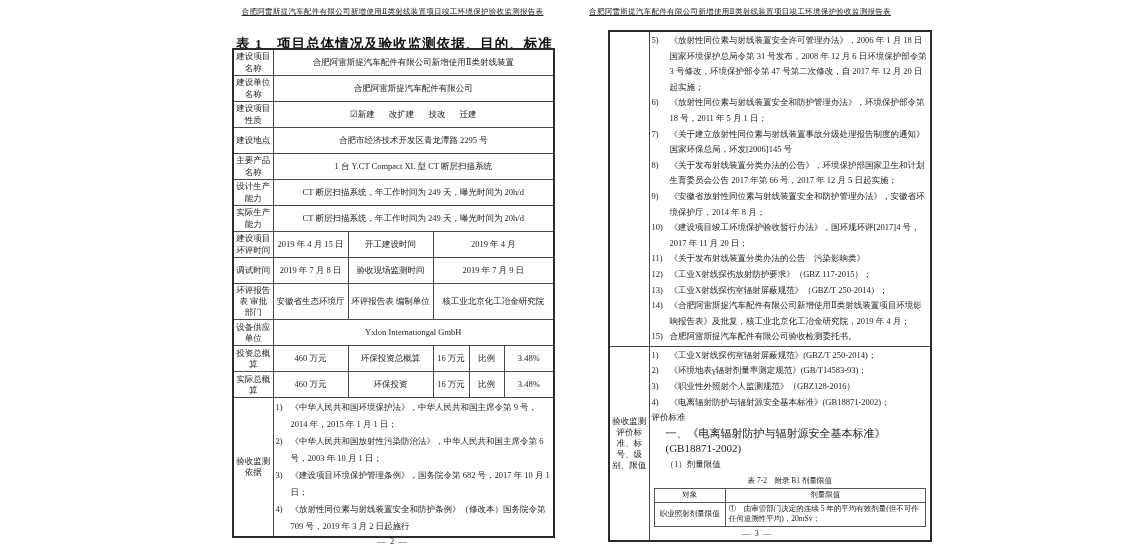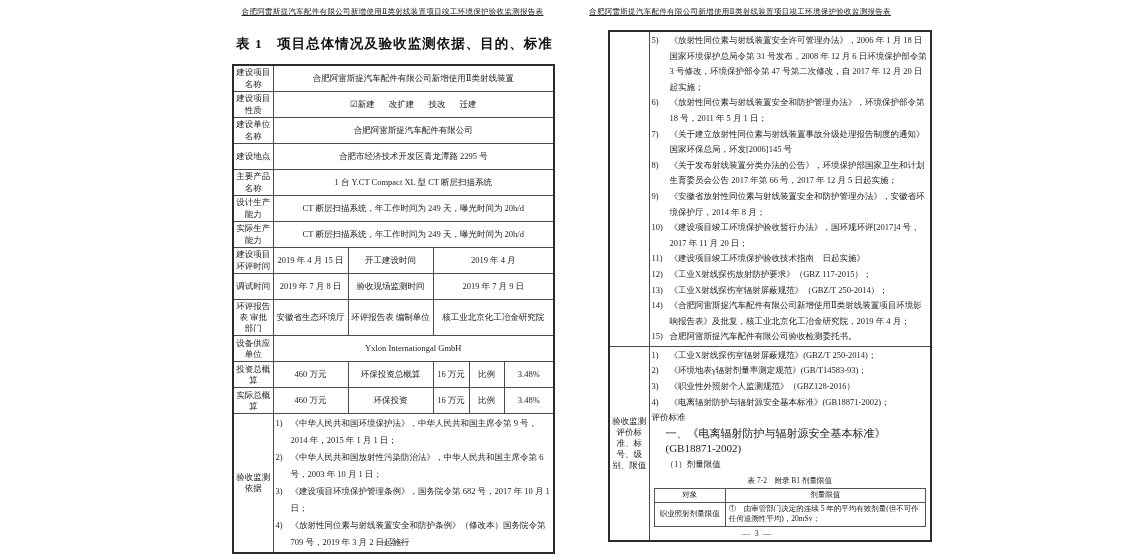--- a/index.html
+++ b/index.html
@@ -13,21 +13,21 @@
   }
   .doc-header.left  { left:220px; width:345px; }
   .doc-header.right { left:585px; width:310px; }
   .table-title {
     position:absolute; left:236px; top:35px; font-size:13.5px; font-weight:bold;
     letter-spacing:1px; color:#111;
   }
   table.main { border-collapse:collapse; table-layout:fixed; background:#fff; }
   table.main { border:2px solid #2b2b2b; }
   table.main td { border:1px solid #4a4a4a; font-size:8.5px; padding:1px 2px; overflow:hidden; }
-  .t-left  { position:absolute; left:232px; top:64px;  width:321px; }
+  .t-left  { position:absolute; left:232px; top:48px;  width:321px; }
   .t-right { position:absolute; left:608px; top:30px;  width:322px; }
   td.lbl { text-align:center; line-height:1.3; color:#222; }
   td.val { text-align:center; line-height:1.25; color:#222; }
   td.list-cell { text-align:left; vertical-align:top; padding:3px 4px 2px 5px; }
   tr.std-row td { height:23px; }
   .li { display:flex; align-items:flex-start; }
   .li-n { flex:none; width:15px; }
   .li-t { flex:1; }
   .t-left  .li { font-size:8.5px; line-height:17px; }
   .t-right .li { font-size:8.5px; line-height:15.6px; }
@@ -61,31 +61,31 @@
       <col style="width:36px">
         <col style="width:35px">
         <col style="width:50px">
     </colgroup>
     <tbody>
         <tr class="std-row">
       <td class="lbl">建设项目名称</td>
       <td class="val" colspan="5">合肥阿雷斯提汽车配件有限公司新增使用Ⅱ类射线装置</td>
     </tr>
     <tr class="std-row">
+      <td class="lbl">建设单位名称</td>
+      <td class="val" colspan="5">合肥阿雷斯提汽车配件有限公司</td>
+    </tr>
+    <tr class="std-row">
       <td class="lbl">建设项目性质</td>
       <td class="val nature-opts" colspan="5">
         <span class="opt"><span>☑</span><span>新建</span></span>
         <span class="opt">改扩建</span>
         <span class="opt">技改</span>
         <span class="opt">迁建</span>
       </td>
-    </tr>
-    <tr class="std-row">
-      <td class="lbl">建设单位名称</td>
-      <td class="val" colspan="5">合肥阿雷斯提汽车配件有限公司</td>
     </tr>
     <tr class="std-row">
       <td class="lbl">建设地点</td>
       <td class="val" colspan="5">合肥市经济技术开发区青龙潭路 2295 号</td>
     </tr>
     <tr class="std-row">
       <td class="lbl">主要产品名称</td>
       <td class="val" colspan="5">1 台 Y.CT Compact XL 型 CT 断层扫描系统</td>
     </tr>
     <tr class="std-row">
@@ -203,21 +203,21 @@
               <span class="li-t">《安徽省放射性同位素与射线装置安全和防护管理办法》，安徽省环境保护厅，2014 年 8 月；</span>
             </div>
 
             <div class="li">
               <span class="li-n" style="width:18px">10)</span>
               <span class="li-t">《建设项目竣工环境保护验收暂行办法》，国环规环评[2017]4 号，2017 年 11 月 20 日；</span>
             </div>
 
             <div class="li">
               <span class="li-n" style="width:18px">11)</span>
-              <span class="li-t">《建设项目竣工环境保护验收技术指南　日起实施》</span>
+              <span class="li-t">《关于发布射线装置分类办法的公告　污染影响类》</span>
             </div>
 
             <div class="li">
               <span class="li-n" style="width:18px">12)</span>
               <span class="li-t">《工业X射线探伤放射防护要求》（GBZ 117-2015）；</span>
             </div>
 
             <div class="li">
               <span class="li-n" style="width:18px">13)</span>
               <span class="li-t">《工业X射线探伤室辐射屏蔽规范》（GBZ/T 250-2014）；</span>

